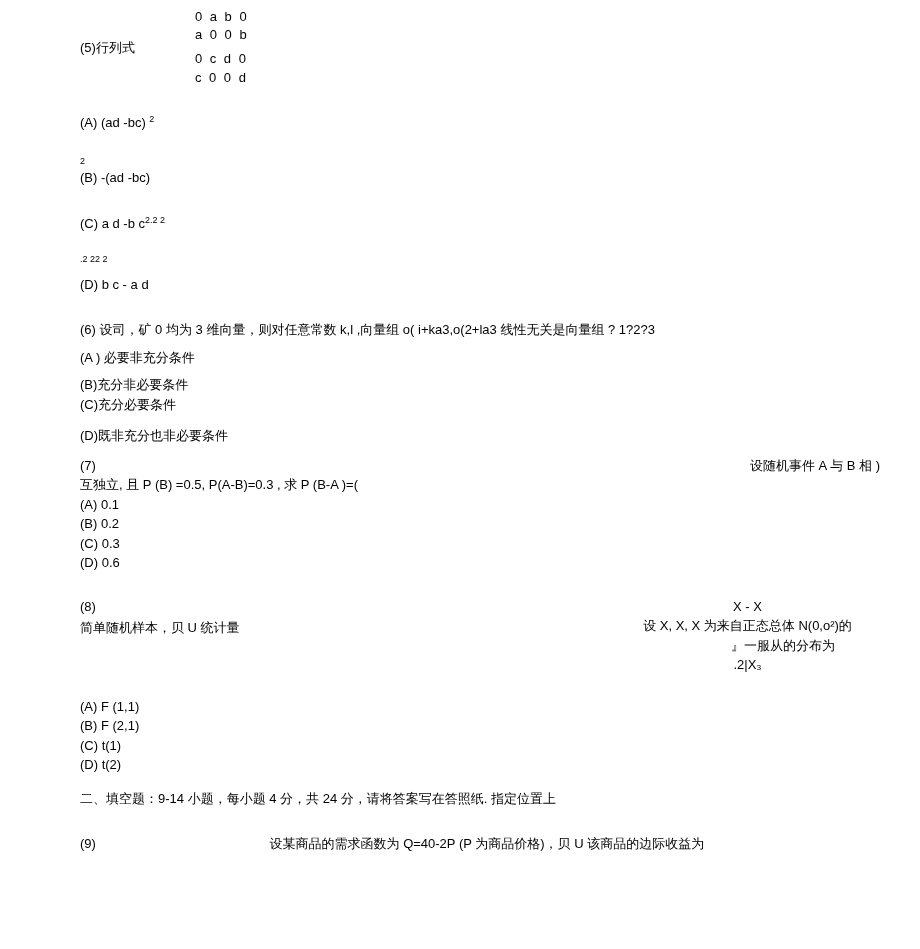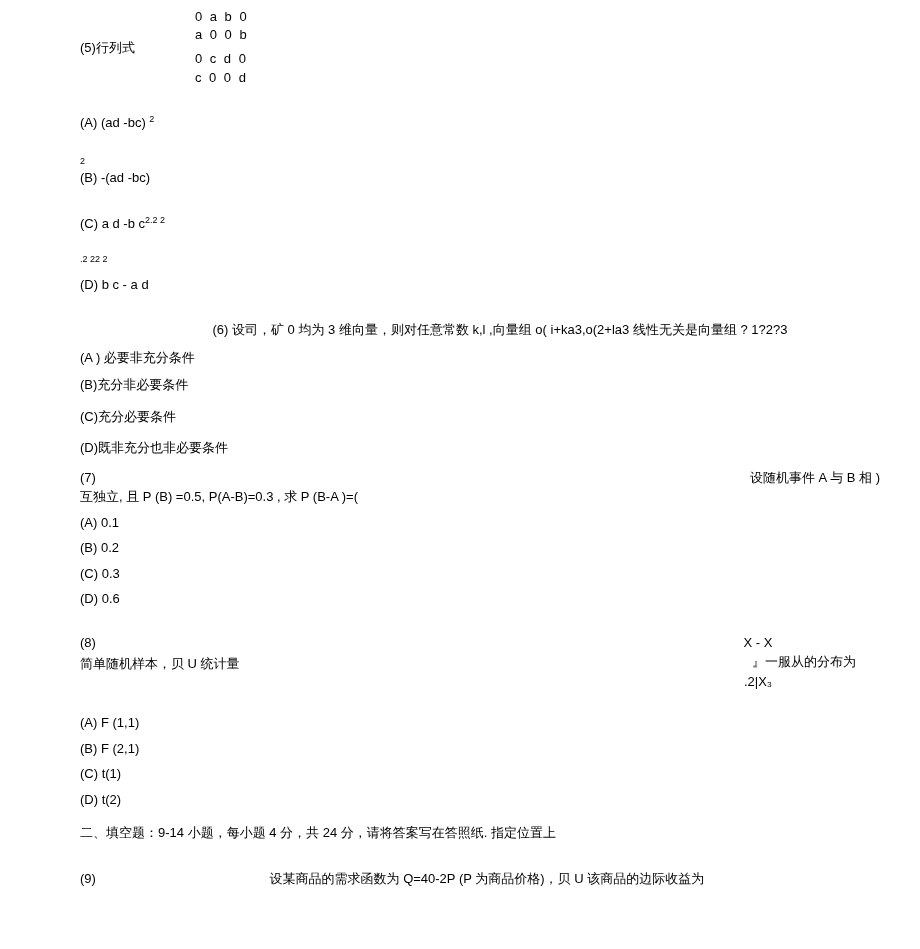--- a/index.html
+++ b/index.html
@@ -41,49 +41,48 @@
       vertical-align: super;
       position: relative;
     }
     .sup-left {
       font-size: 9px;
       margin-left: 80px;
     }
     .para {
       margin-left: 80px;
       margin-top: 26px;
-      text-align: center;
     }
     .para-list {
       margin-left: 80px;
       margin-top: 8px;
     }
     .opt-short {
       margin-left: 80px;
-      margin-top: 6px;
+      margin-top: 0;
     }
     .q7 {
       margin-left: 80px;
       margin-top: 10px;
       display: flex;
       justify-content: space-between;
       padding-right: 40px;
     }
     .q8-row {
       margin-left: 80px;
       margin-top: 24px;
       display: flex;
     }
     .q8-left {
       width: 520px;
     }
     .q8-right {
       flex: 1;
       text-align: center;
-      padding-right: 4px;
+      padding-right: 25px;
     }
     .q8-line1 {
       margin-bottom: 2px;
     }
     .gap-v {
       height: 6px;
     }
     .section-heading {
       margin-left: 80px;
       margin-top: 14px;
@@ -124,40 +123,41 @@
     <span>(C) a d -b c</span><span class="sup-small" style="margin-left:0;">2.2 2</span>
   </div>
 
   <div class="sup-left" style="margin-top:20px;">.2 22 2</div>
   <div class="para-list" style="margin-top:8px;">(D) b c - a d</div>
 
   <div class="para">(6) 设司，矿 0 均为 3 维向量，则对任意常数 k,l ,向量组 o( i+ka3,o(2+la3 线性无关是向量组  ? 1?2?3</div>
 
   <div class="para-list">(A ) 必要非充分条件</div>
   <div class="para-list">(B)充分非必要条件</div>
-  <div class="para-list" style="margin-top:12px;">(C)充分必要条件</div>
+  <div class="para-list" style="margin-top:0;">(C)充分必要条件</div>
   <div class="para-list" style="margin-top:12px;">(D)既非充分也非必要条件</div>
 
   <div class="q7">
     <span>(7)</span>
     <span>设随机事件 A 与 B 相  )</span>
   </div>
   <div class="para-list" style="margin-top:0;">互独立, 且 P (B) =0.5, P(A-B)=0.3 , 求 P (B-A )=(</div>
   <div class="opt-short">(A)    0.1</div>
   <div class="opt-short">(B)    0.2</div>
   <div class="opt-short">(C)    0.3</div>
   <div class="opt-short">(D)    0.6</div>
 
   <div class="q8-row">
     <div class="q8-left">
       <div class="q8-line1">(8)</div>
       <div>简单随机样本，贝 U 统计量</div>
     </div>
     <div class="q8-right">
       <div>X - X</div>
+      <div>设 X, X, X 为来自正态总体  N(0,o²)的</div>
       <div style="text-align:right; padding-right:60px;">』一服从的分布为</div>
       <div>.2|X₃</div>
     </div>
   </div>
 
   <div class="opt-short" style="margin-top:22px;">(A)    F (1,1)</div>
   <div class="opt-short">(B)    F (2,1)</div>
   <div class="opt-short">(C)    t(1)</div>
   <div class="opt-short">(D)    t(2)</div>
 

